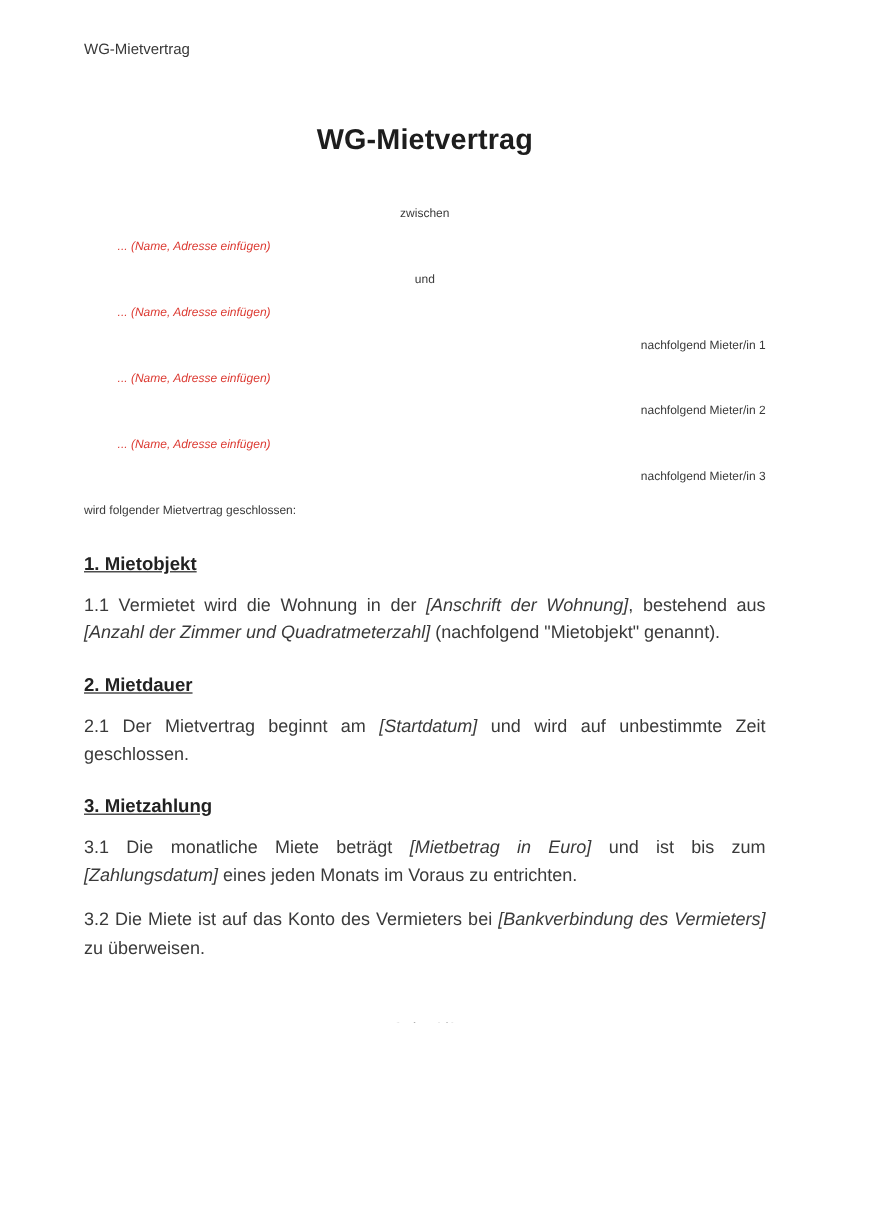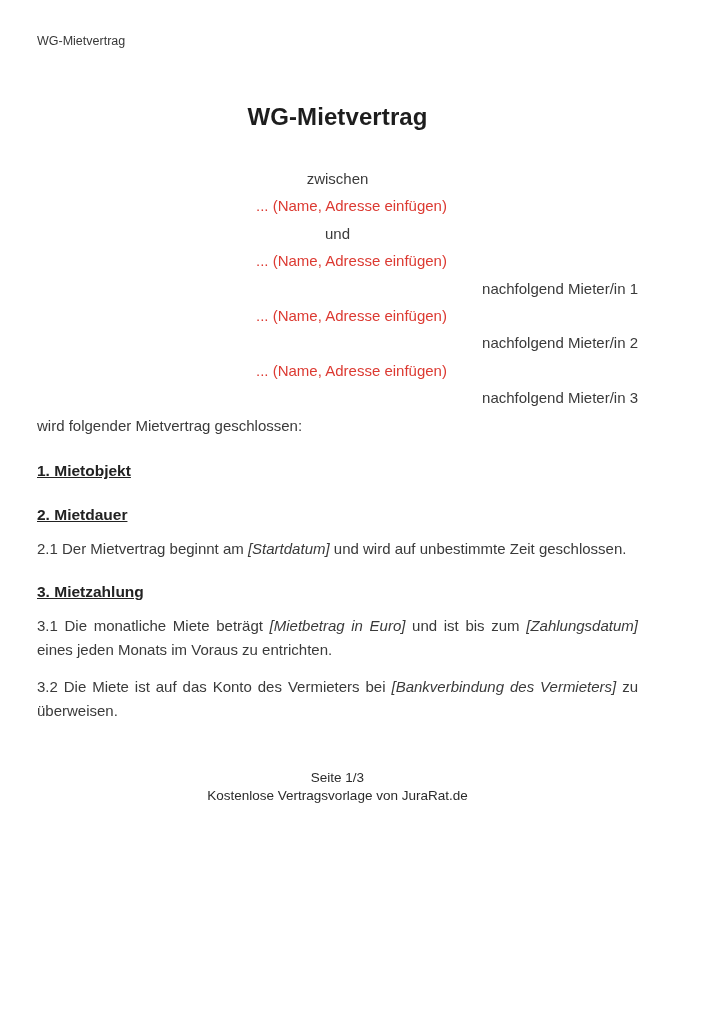--- a/index.html
+++ b/index.html
@@ -11,35 +11,35 @@
     --logo-navy:#232f44;
   }
   *{box-sizing:border-box;}
   html,body{margin:0;padding:0;}
   body{
     width:724px;height:1024px;background:#ffffff;
     font-family:"Liberation Sans","DejaVu Sans",sans-serif;
     color:var(--text);
     -webkit-font-smoothing:antialiased;
   }
-  .page{width:724px;height:852px;padding:34px 86px 0 37px;overflow:hidden;}
+  .page{width:724px;height:852px;padding:34px 86px 0 70px;overflow:hidden;}
 
   .mini-header{font-size:12.5px;line-height:15px;color:#383838;}
 
   .title{
     margin:53px 0 0 0;text-align:center;
     font-size:24px;line-height:30px;font-weight:700;color:#1d1d1d;
     letter-spacing:.1px;
   }
 
-  .intro{margin-top:33px;font-size:15px;color:var(--text);}
+  .intro{margin-top:33px;font-size:10px;color:var(--text);}
   .intro .line{height:27.4px;line-height:27.4px;white-space:nowrap;}
   .intro .c{text-align:center;}
   .intro .r{text-align:right;}
-  .intro .ph{color:var(--red);padding-left:28px;text-align:center;}
+  .intro .ph{color:var(--red);font-style:italic;padding-left:28px;}
 
   .sec-heading{
     font-size:15.5px;line-height:24px;font-weight:700;color:var(--heading);
     margin:20px 0 10px 0;
     text-decoration:underline;
   }
   .para{
     font-size:15px;line-height:23.4px;margin:0 0 14px 0;
     text-align:justify;color:var(--text);
   }
@@ -71,20 +71,21 @@
     <div class="line r">nachfolgend Mieter/in 2</div>
 
     <div class="line ph">... (Name, Adresse einfügen)</div>
     <div class="line r">nachfolgend Mieter/in 3</div>
 
     <div class="line">wird folgender Mietvertrag geschlossen:</div>
   </div>
 
   <div>
     <h2 class="sec-heading">1. Mietobjekt</h2>
+    <p class="para"><span>1.1 Vermietet wird die Wohnung in der </span><span class="ph-inline">[Anschrift der Wohnung]</span><span>, bestehend aus </span><span class="ph-inline">[Anzahl der Zimmer und Quadratmeterzahl]</span><span> (nachfolgend "Mietobjekt" genannt).</span></p>
   </div>
 
   <div>
     <h2 class="sec-heading">2. Mietdauer</h2>
     <p class="para"><span>2.1 Der Mietvertrag beginnt am </span><span class="ph-inline">[Startdatum]</span><span> und wird auf unbestimmte Zeit geschlossen.</span></p>
   </div>
 
   <div>
     <h2 class="sec-heading">3. Mietzahlung</h2>
     <p class="para"><span>3.1 Die monatliche Miete beträgt </span><span class="ph-inline">[Mietbetrag in Euro]</span><span> und ist bis zum </span><span class="ph-inline">[Zahlungsdatum]</span><span> eines jeden Monats im Voraus zu entrichten.</span></p>

